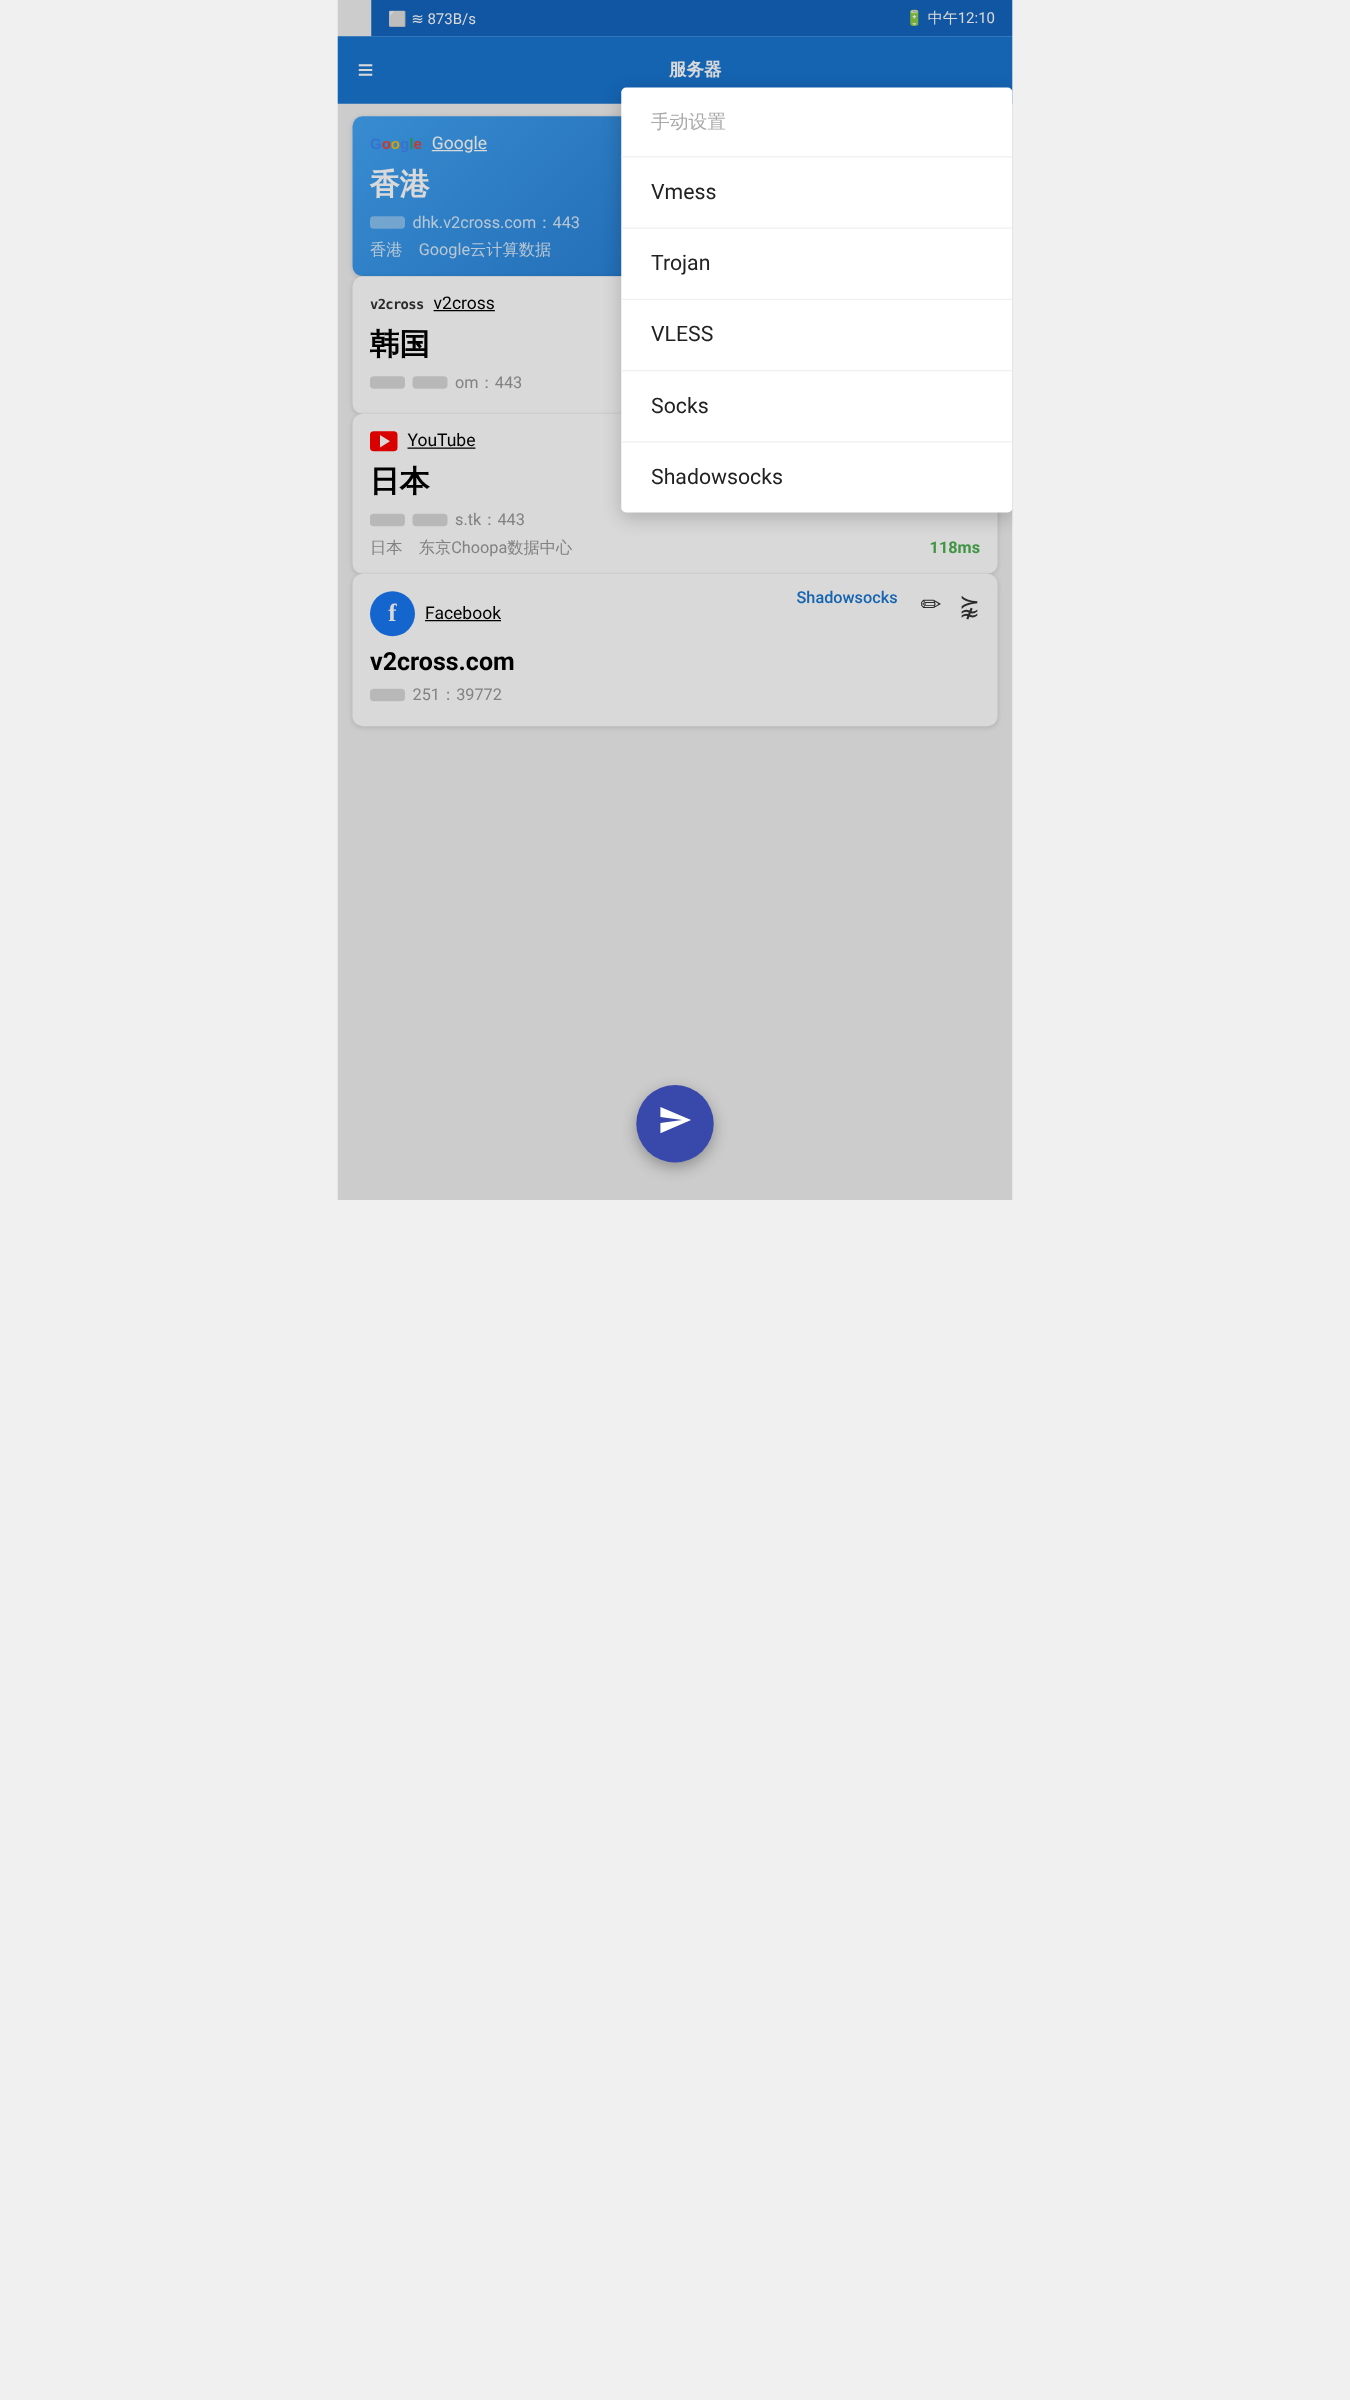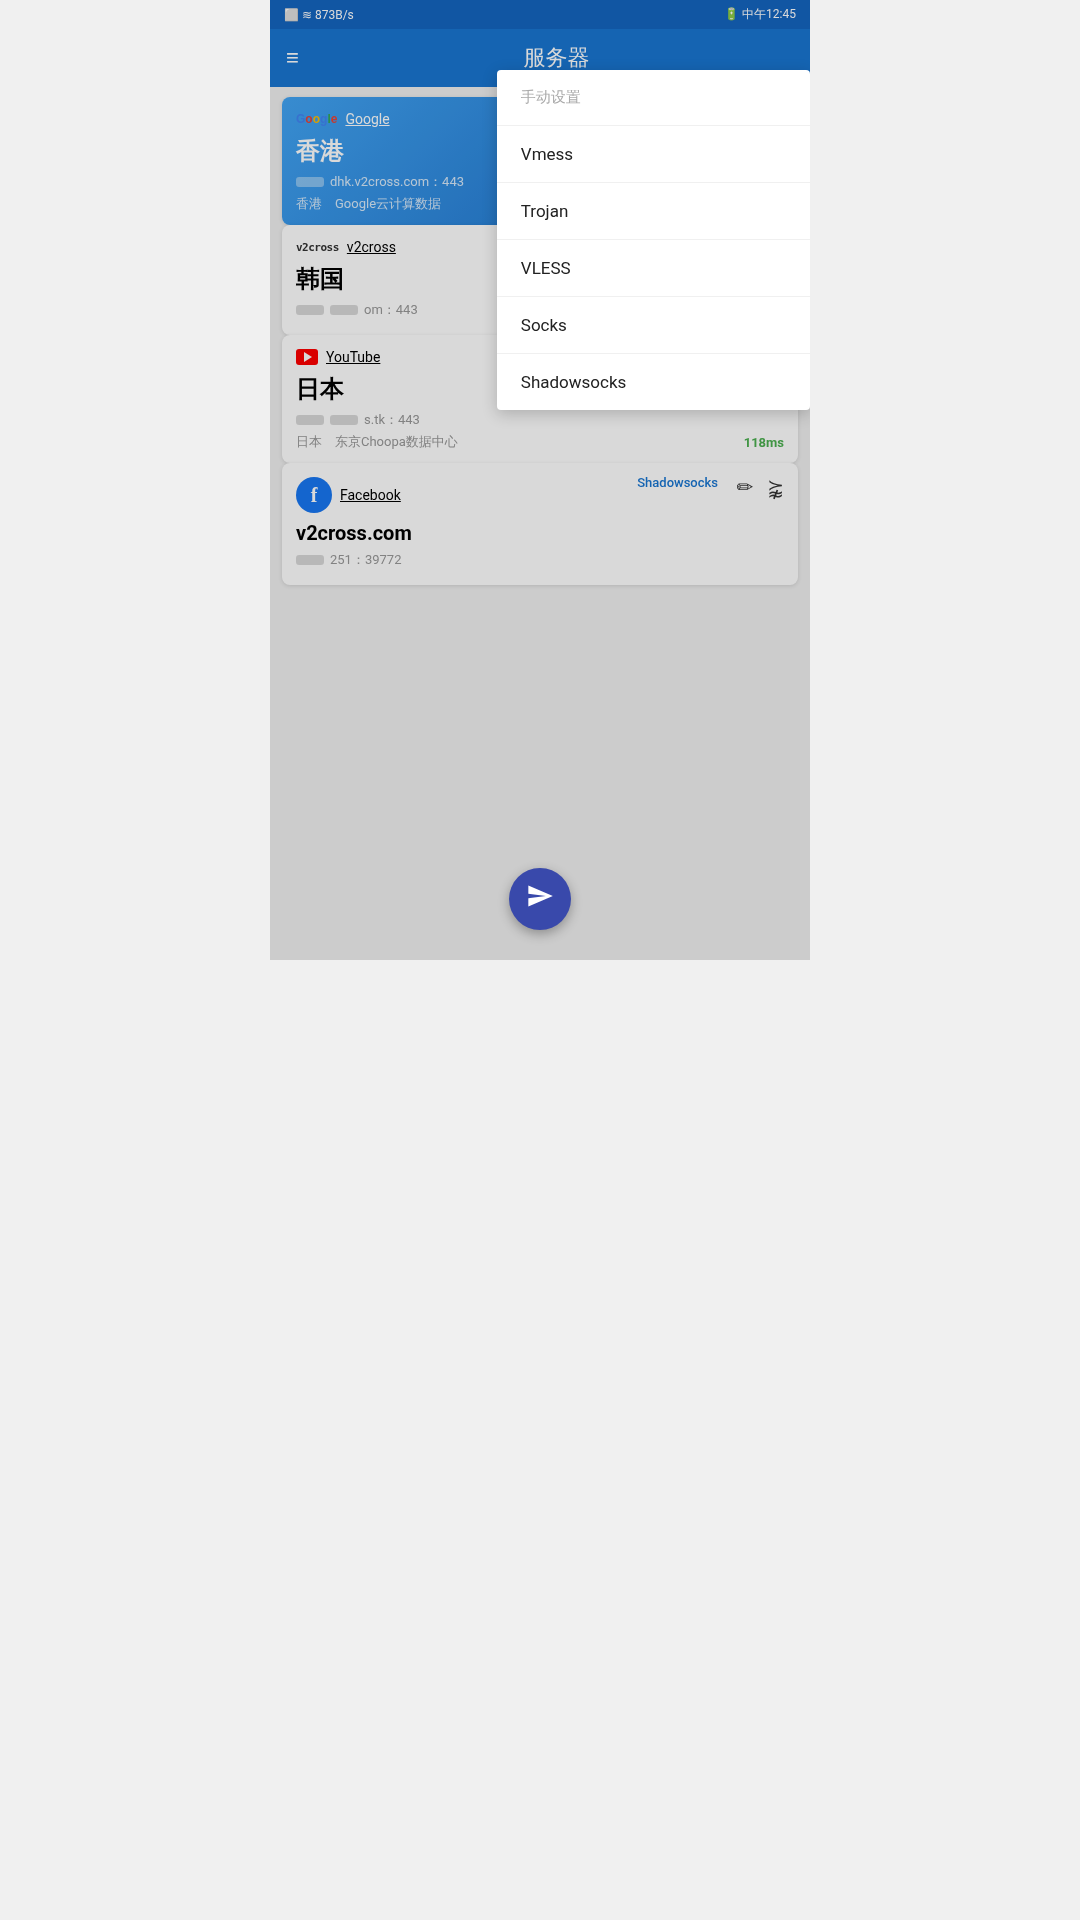--- a/index.html
+++ b/index.html
@@ -18,41 +18,42 @@
 
     
     .status-bar {
       background: #1565C0;
       color: white;
       display: flex;
       justify-content: space-between;
       align-items: center;
       padding: 6px 14px;
       font-size: 12px;
+      margin-left: 27px;
     }
     .status-left { display: flex; align-items: center; gap: 6px; }
     .status-right { display: flex; align-items: center; gap: 6px; }
 
     
     .top-bar {
       background: #1976D2;
       color: white;
       display: flex;
       align-items: center;
       padding: 14px 16px;
       gap: 20px;
     }
     .top-bar .menu-icon {
       font-size: 22px;
       cursor: pointer;
       color: white;
     }
     .top-bar .title {
-      font-size: 22px;
-      font-weight: 400;
+      font-size: 14px;
+      font-weight: 700;
       flex: 1;
       text-align: center;
     }
 
     
     .cards-container {
       padding: 10px 12px;
       display: flex;
       flex-direction: column;
     }
@@ -288,21 +289,21 @@
 </head>
 <body>
 
 <div class="app-wrapper">
 
   <div class="status-bar">
     <div class="status-left">
       <span>⬜ ≋ 873B/s</span>
     </div>
     <div class="status-right">
-      <span>🔋 中午12:45</span>
+      <span>🔋 中午12:10</span>
     </div>
   </div>
 
   <div class="top-bar">
     <span class="menu-icon">≡</span>
     <span class="title">服务器</span>
   </div>
 
   <div class="cards-container">
 

